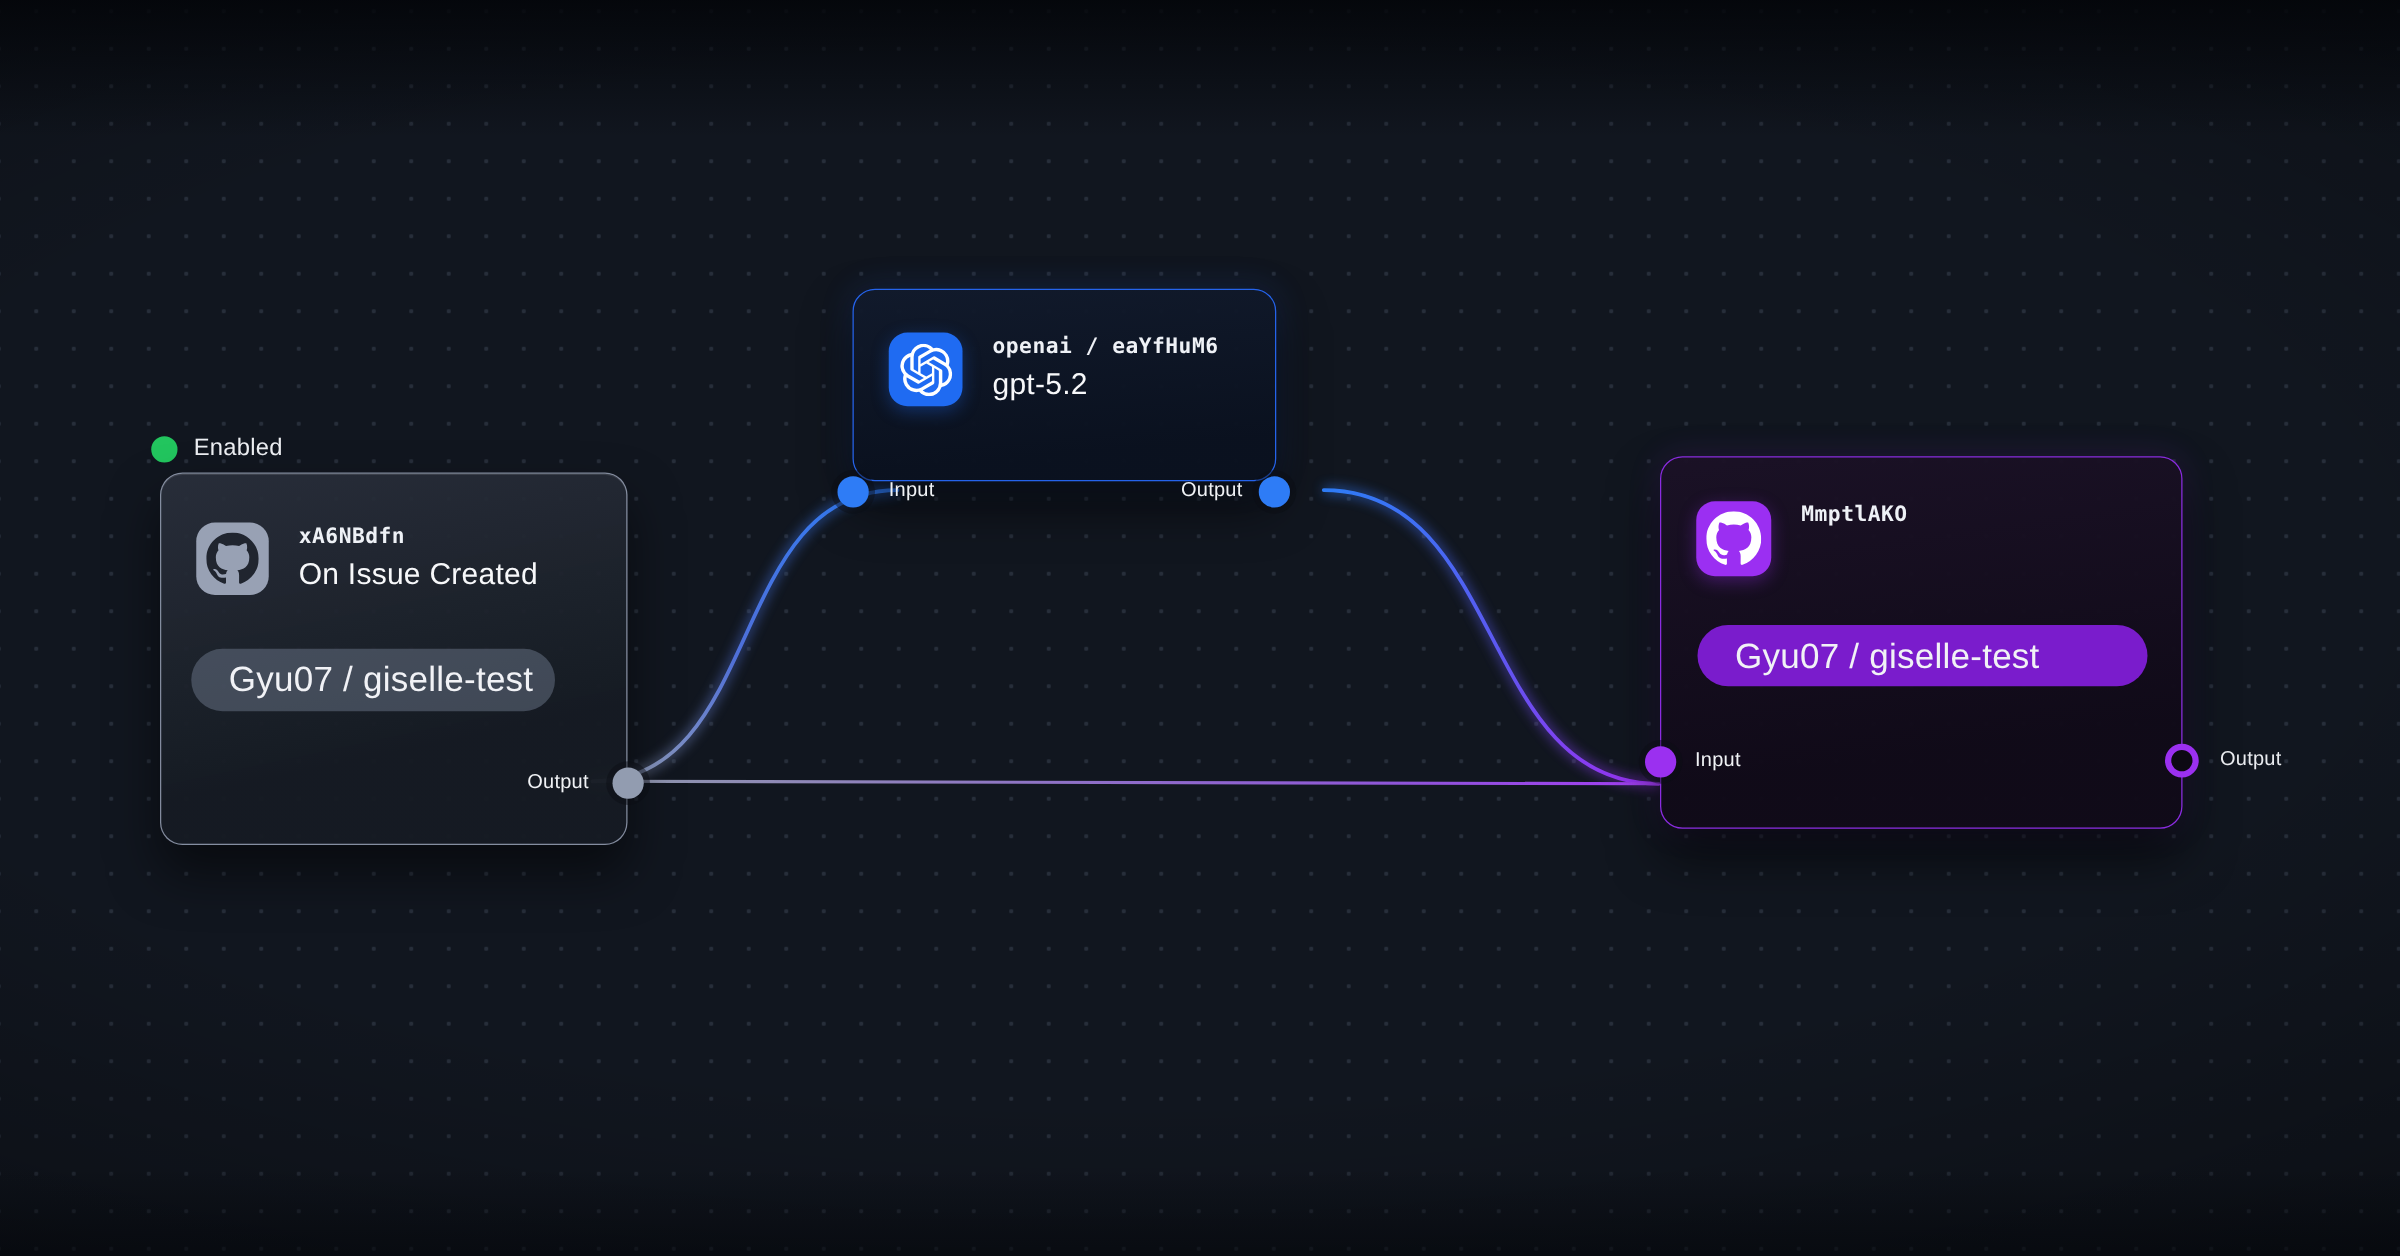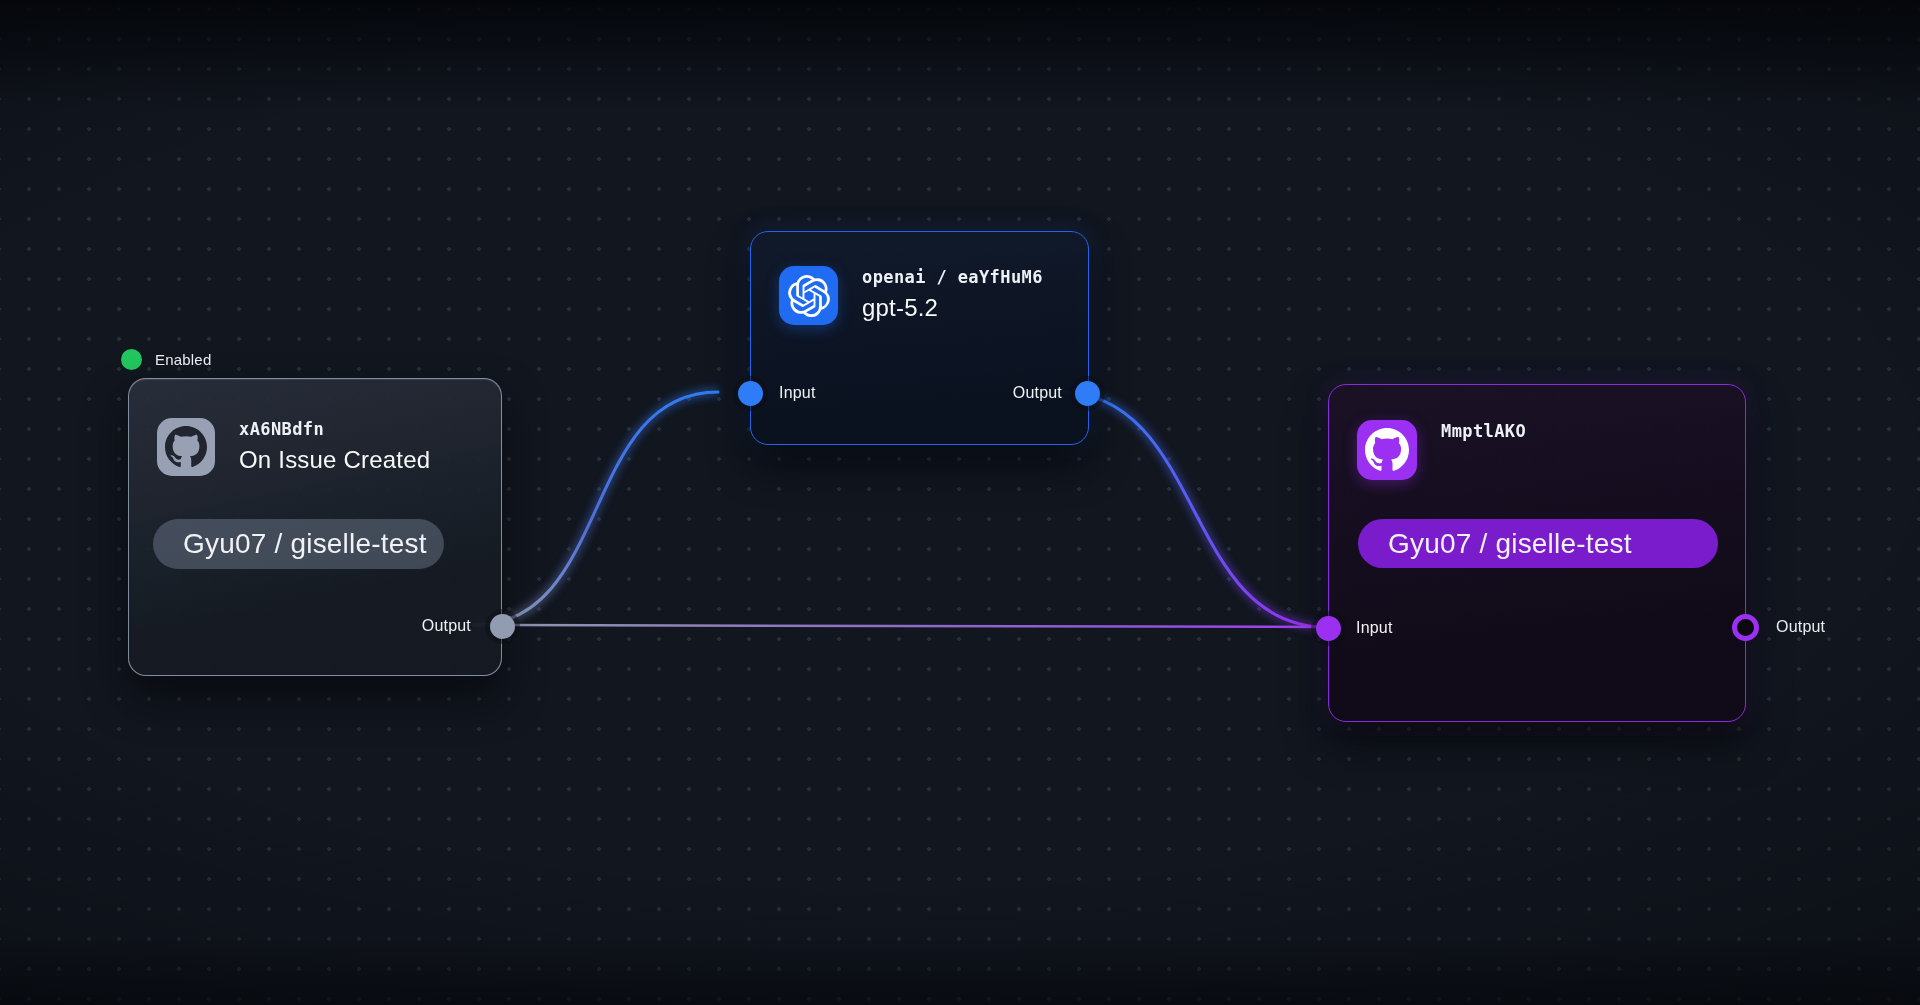--- a/index.html
+++ b/index.html
@@ -23,27 +23,27 @@
   .edge-flat{fill:none;stroke-width:2.5;stroke-linecap:round;}
 
   .node{position:absolute;z-index:2;border-radius:18px;box-sizing:border-box;}
   .node-trigger{
     left:128px;top:378px;width:374px;height:298px;
     background:linear-gradient(168deg, rgba(42,48,60,0.92) 0%, rgba(22,27,35,0.96) 70%);
     border:1.5px solid rgba(150,160,180,0.85);
     box-shadow:0 22px 40px rgba(0,0,0,0.5), inset 0 1px 0 rgba(255,255,255,0.10);
   }
   .node-model{
-    left:750px;top:231px;width:339px;height:214px;
+    left:682px;top:231px;width:339px;height:154px;
     background:linear-gradient(175deg, rgba(17,26,44,0.95) 0%, rgba(10,17,31,0.97) 80%);
     border:1.5px solid #2563eb;
     box-shadow:0 20px 38px rgba(0,0,0,0.55), 0 0 26px rgba(37,99,235,0.18);
   }
   .node-action{
-    left:1328px;top:384px;width:418px;height:338px;
+    left:1328px;top:365px;width:418px;height:298px;
     background:linear-gradient(172deg, rgba(27,17,38,0.95) 0%, rgba(16,10,24,0.97) 75%);
     border:1.5px solid #8b2be0;
     box-shadow:0 22px 40px rgba(0,0,0,0.55), 0 0 26px rgba(139,43,224,0.16);
     padding-left:40px;
   }
 
   .node-header{position:absolute;display:flex;align-items:flex-start;gap:24px;}
   .node-trigger .node-header{left:28px;top:39px;}
   .node-model  .node-header{left:28px;top:34px;}
   .node-action .node-header{left:28px;top:35px;}
@@ -98,21 +98,21 @@
   .node-action .lbl-input{left:27px;top:229px;}
   .node-action .port-in{left:-13px;top:230.5px;}
   .node-action .ring-out{right:-13.5px;top:228.5px;}
   .node-action .lbl-output{left:calc(100% + 31px);top:228px;color:#e9ebef;}
 
   .status-badge{
     position:absolute;left:121px;top:346px;z-index:2;display:flex;align-items:center;gap:13px;
     height:26px;cursor:default;
   }
   .status-dot{width:21px;height:21px;border-radius:50%;background:#22c55e;}
-  .status-text{font-size:15px;font-weight:500;color:#eceef2;letter-spacing:0.2px;}
+  .status-text{font-size:19px;font-weight:500;color:#eceef2;letter-spacing:0.2px;}
 </style>
 </head>
 <body>
 
 <div class="canvas">
 
   <svg class="edges" width="1920" height="1005" viewBox="0 0 1920 1005">
     <defs>
       <linearGradient id="g1" gradientUnits="userSpaceOnUse" x1="474" y1="625" x2="718" y2="392">
         <stop offset="0" stop-color="#9aa3b5"></stop>

